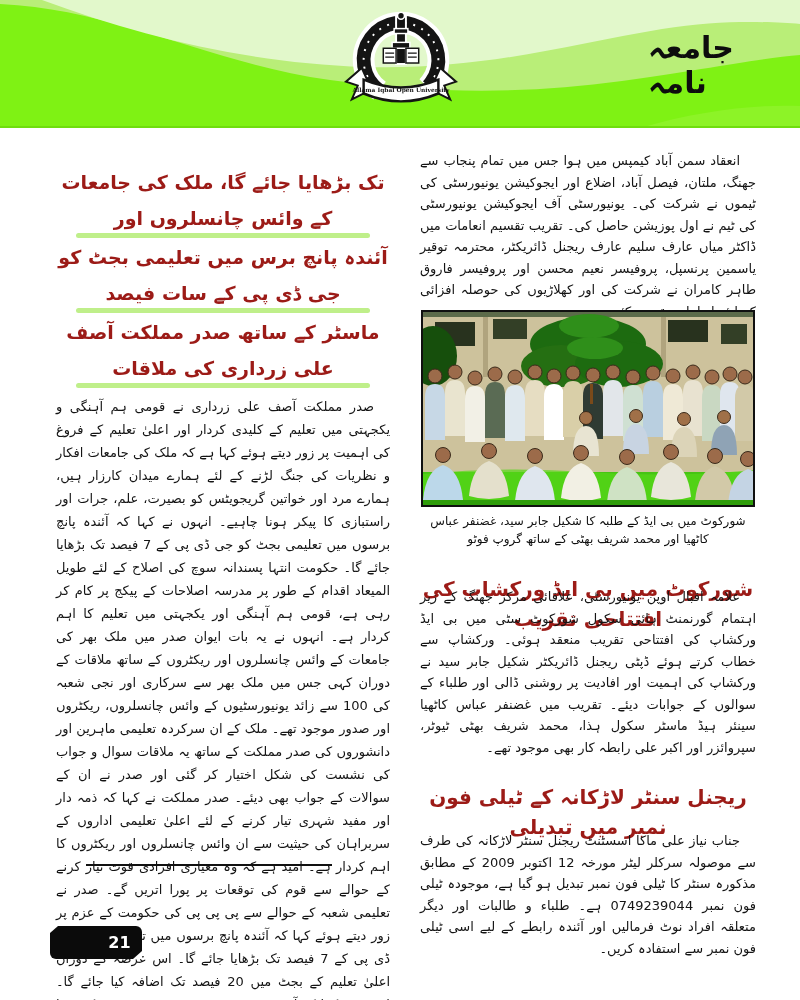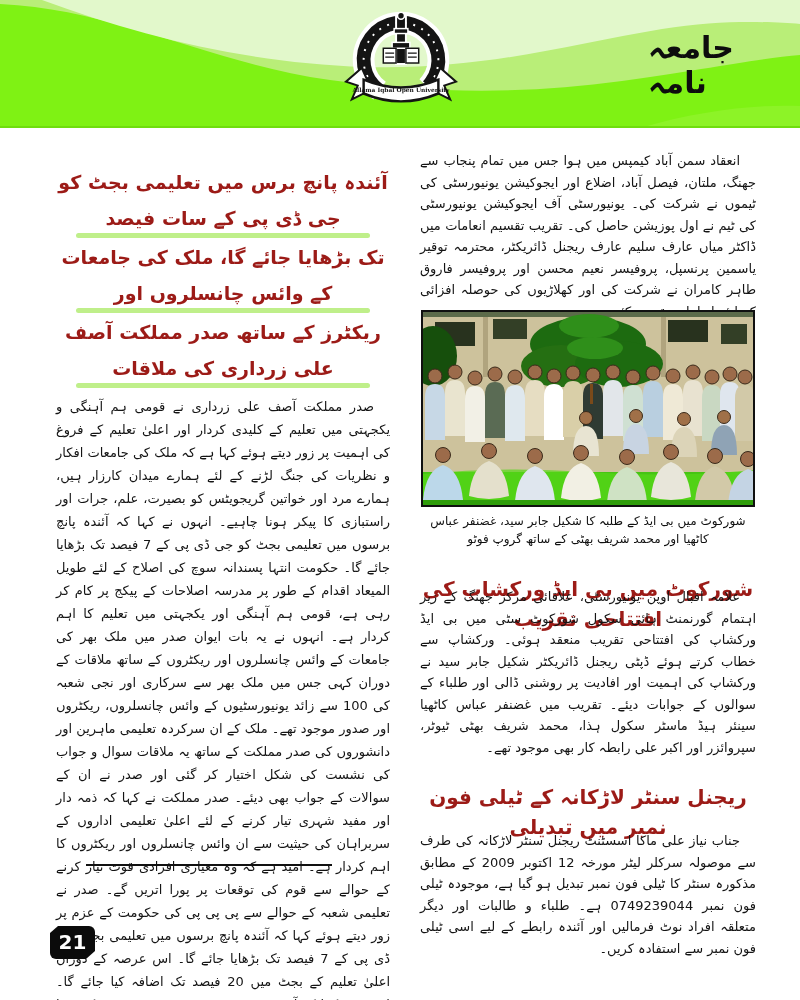--- a/index.html
+++ b/index.html
@@ -47,22 +47,23 @@
     position:absolute;left:0;top:362px;width:336px;text-align:center;
     font-size:12px;color:#101010;line-height:18px;
   }
   
   .divider{
     position:absolute;left:86px;top:864px;width:246px;height:2px;background:#111;
   }
   .page-badge{
     position:absolute;left:50px;top:926px;width:45px;height:33px;
     background:#0b0b0b;border-radius:6px;color:#ffffff;
-    font-size:20px;font-weight:bold;text-align:center;line-height:33px;
+    font-size:16px;font-weight:bold;text-align:center;line-height:33px;
     font-family:"DejaVu Sans",sans-serif;
+    padding-left:47px;
   }
   .page-badge::before{
     content:"";position:absolute;top:0;left:0;
     border-top:7px solid #ffffff;border-right:8px solid transparent;
   }
   .page-badge::after{
     content:"";position:absolute;bottom:0;right:0;
     border-bottom:8px solid #ffffff;border-left:9px solid transparent;
   }
   .abs{position:absolute;margin-top:32px;}
@@ -106,23 +107,23 @@
       <path d="M22,72 Q60,88 98,72 L98,86 Q60,102 22,86 Z" fill="#ffffff" stroke="#141414" stroke-width="2.5"></path>
       <text x="60" y="84" text-anchor="middle" font-size="6" font-family="DejaVu Serif, serif" font-weight="bold" fill="#141414">Allama Iqbal Open University</text>
     </svg>
   </div>
 
   <div class="masthead-title">جامعہ نامہ</div>
 </div>
 
 <div class="col col-left">
   <div class="headline hl1">
+    <div class="hl-line">تک بڑھایا جائے گا، ملک کی جامعات کے وائس چانسلروں اور</div>
     <div class="hl-line">آئندہ پانچ برس میں تعلیمی بجٹ کو جی ڈی پی کے سات فیصد</div>
-    <div class="hl-line">تک بڑھایا جائے گا، ملک کی جامعات کے وائس چانسلروں اور</div>
-    <div class="hl-line">ریکٹرز کے ساتھ صدر مملکت آصف علی زرداری کی ملاقات</div>
+    <div class="hl-line">ماسٹر کے ساتھ صدر مملکت آصف علی زرداری کی ملاقات</div>
   </div>
   <p class="para indent" style="margin-top:6px">صدر مملکت آصف علی زرداری نے قومی ہم آہنگی و یکجہتی میں تعلیم کے کلیدی کردار اور اعلیٰ تعلیم کے فروغ کی اہمیت پر زور دیتے ہوئے کہا ہے کہ ملک کی جامعات افکار و نظریات کی جنگ لڑنے کے لئے ہمارے میدان کارزار ہیں، ہمارے مرد اور خواتین گریجویٹس کو بصیرت، علم، جرات اور راستبازی کا پیکر ہونا چاہیے۔ انہوں نے کہا کہ آئندہ پانچ برسوں میں تعلیمی بجٹ کو جی ڈی پی کے 7 فیصد تک بڑھایا جائے گا۔ حکومت انتہا پسندانہ سوچ کی اصلاح کے لئے طویل المیعاد اقدام کے طور پر مدرسہ اصلاحات کے پیکج پر کام کر رہی ہے، قومی ہم آہنگی اور یکجہتی میں تعلیم کا اہم کردار ہے۔ انہوں نے یہ بات ایوان صدر میں ملک بھر کی جامعات کے وائس چانسلروں اور ریکٹروں کے ساتھ ملاقات کے دوران کہی جس میں ملک بھر سے سرکاری اور نجی شعبہ کی 100 سے زائد یونیورسٹیوں کے وائس چانسلروں، ریکٹروں اور صدور موجود تھے۔ ملک کے ان سرکردہ تعلیمی ماہرین اور دانشوروں کی صدر مملکت کے ساتھ یہ ملاقات سوال و جواب کی نشست کی شکل اختیار کر گئی اور صدر نے ان کے سوالات کے جواب بھی دیئے۔ صدر مملکت نے کہا کہ ذمہ دار اور مفید شہری تیار کرنے کے لئے اعلیٰ تعلیمی اداروں کے سربراہان کی حیثیت سے ان وائس چانسلروں اور ریکٹروں کا اہم کردار ہے۔ امید ہے کہ وہ معیاری افرادی قوت تیار کرنے کے حوالے سے قوم کی توقعات پر پورا اتریں گے۔ صدر نے تعلیمی شعبہ کے حوالے سے پی پی پی کی حکومت کے عزم پر زور دیتے ہوئے کہا کہ آئندہ پانچ برسوں میں تعلیمی بجٹ جی ڈی پی کے 7 فیصد تک بڑھایا جائے گا۔ اس عرصہ کے دوران اعلیٰ تعلیم کے بجٹ میں 20 فیصد تک اضافہ کیا جائے گا۔ انہوں نے کہا کہ آئندہ 5 برسوں میں یونیورسٹی بجٹ کو بڑھا کر تین گنا کر دیا جائے گا۔</p>
 </div>
 
 <div class="divider"></div>
 
 <div class="page-badge">21</div>
 
 <div class="col col-right">
 

